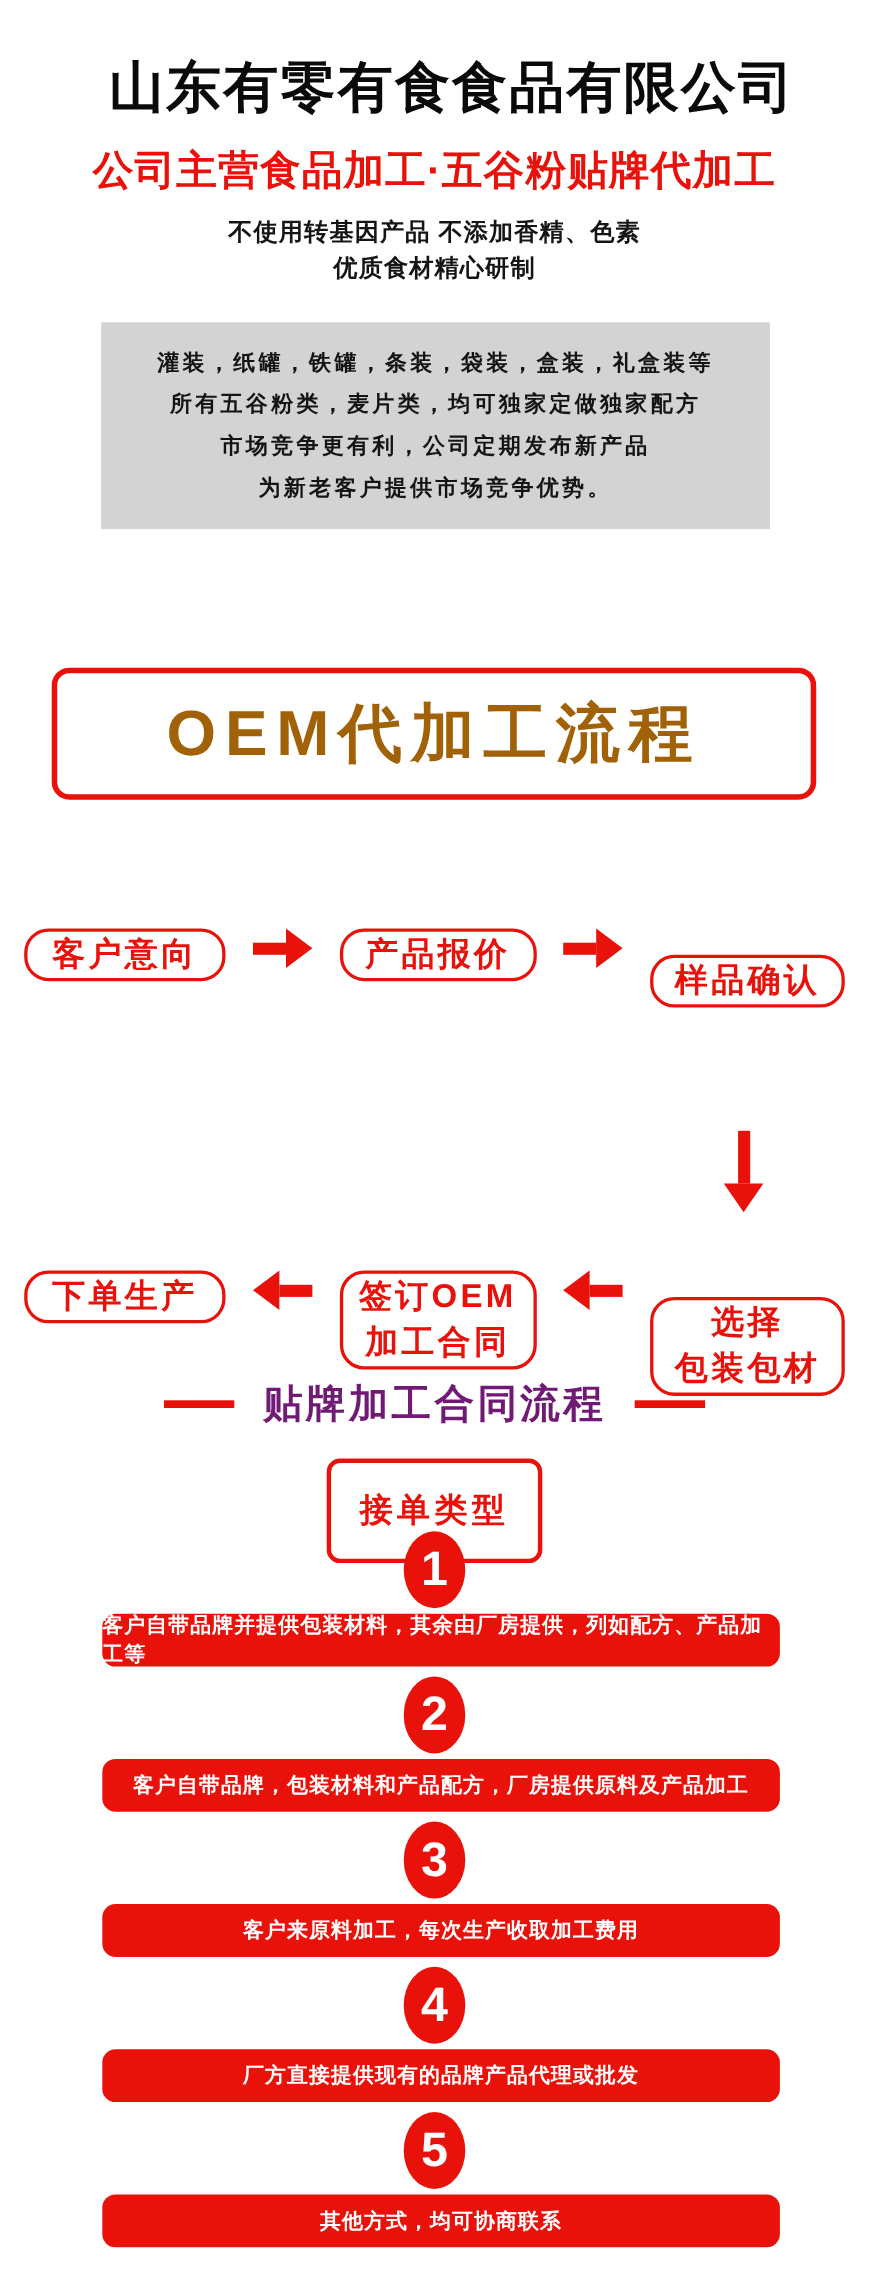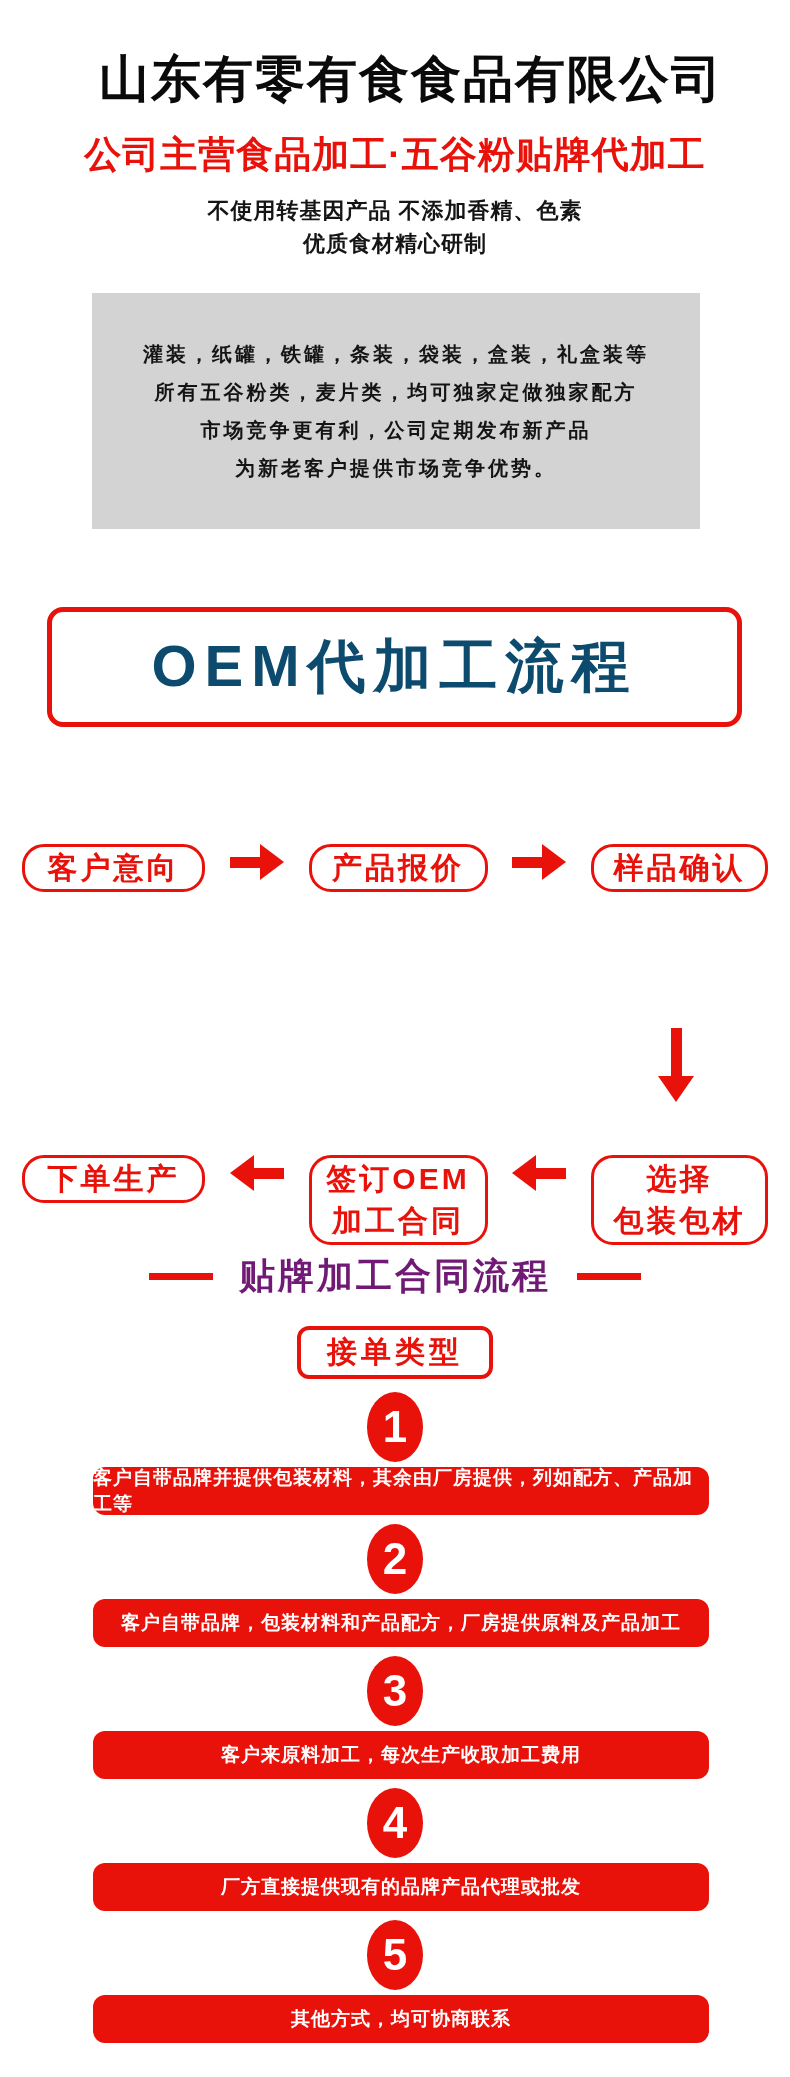--- a/index.html
+++ b/index.html
@@ -22,50 +22,50 @@
     text-align:center;font-size:37px;font-weight:900;
     color:#e8120b;letter-spacing:1px;margin:0;
   }
   .tagline{
     position:absolute;top:194px;left:0;width:100%;
     text-align:center;font-size:22px;font-weight:700;
     color:#151515;line-height:33px;letter-spacing:1px;
   }
   
   .gray-box{
-    position:absolute;top:293px;left:92px;width:608px;height:236px;
+    position:absolute;top:293px;left:92px;width:608px;height:188px;
     background:#d3d3d3;
     display:flex;flex-direction:column;justify-content:center;
     text-align:center;font-size:20px;font-weight:700;color:#141414;
     line-height:38px;letter-spacing:3px;
   }
   
   .oem-box{
     position:absolute;top:607px;left:47px;width:695px;height:120px;
     border:5px solid #e8120b;border-radius:16px;box-sizing:border-box;
     display:flex;align-items:center;justify-content:center;
   }
   .oem-box span{
-    font-size:58px;font-weight:900;color:#0c4a6e;letter-spacing:8px;
+    font-size:58px;font-weight:900;color:#a16207;letter-spacing:8px;
   }
   
   .flow-row{
     position:absolute;left:22px;width:746px;
     display:flex;align-items:flex-start;justify-content:space-between;
   }
   .flow-row.row1{top:844px;height:145px;}
   .flow-row.row2{top:1155px;height:148px;}
   .fbox{
     border:3px solid #e8120b;border-radius:22px;box-sizing:border-box;
     display:flex;flex-direction:column;justify-content:center;
     text-align:center;color:#e8120b;font-weight:700;
     font-size:30px;letter-spacing:3px;line-height:42px;
   }
   .fbox span{display:block;}
-  .w1{width:183px;} .w2{width:179px;} .w3{width:177px;}
+  .w1{width:183px;} .w2{width:179px;} .w3{width:177px;margin-top:24px;}
   .arrow-cell{flex:1;display:flex;align-items:center;justify-content:center;}
   .arrow-right,.arrow-left{display:flex;align-items:center;}
   .arrow-shaft{width:30px;height:11px;background:#e8120b;}
   .arrow-head-r{width:0;height:0;border-top:18px solid transparent;border-bottom:18px solid transparent;border-left:24px solid #e8120b;}
   .arrow-head-l{width:0;height:0;border-top:18px solid transparent;border-bottom:18px solid transparent;border-right:24px solid #e8120b;}
   .down-arrow{
     position:absolute;top:1028px;left:658px;width:36px;height:86px;
     display:flex;flex-direction:column;align-items:center;
   }
   .down-shaft{width:11px;height:48px;background:#e8120b;}
@@ -75,21 +75,21 @@
     position:absolute;top:1252px;left:0;width:100%;
     display:flex;align-items:center;justify-content:center;gap:26px;
   }
   .section-header .bar{width:64px;height:7px;background:#e8120b;}
   .section-header .txt{
     font-size:36px;font-weight:900;color:#701a75;letter-spacing:3px;
   }
   .order-type-box{
     position:absolute;top:1326px;left:50%;transform:translateX(-50%);
     border:4px solid #e8120b;border-radius:12px;box-sizing:border-box;
-    padding:2px 26px;
+    padding:23px 26px;
   }
   .order-type-box span{
     font-size:30px;font-weight:700;color:#e8120b;letter-spacing:4px;
   }
   .steps{
     position:absolute;top:1392px;left:0;width:100%;
     display:flex;flex-direction:column;align-items:center;
   }
   .step{display:flex;flex-direction:column;align-items:center;margin-bottom:9px;}
   .num-circle{

